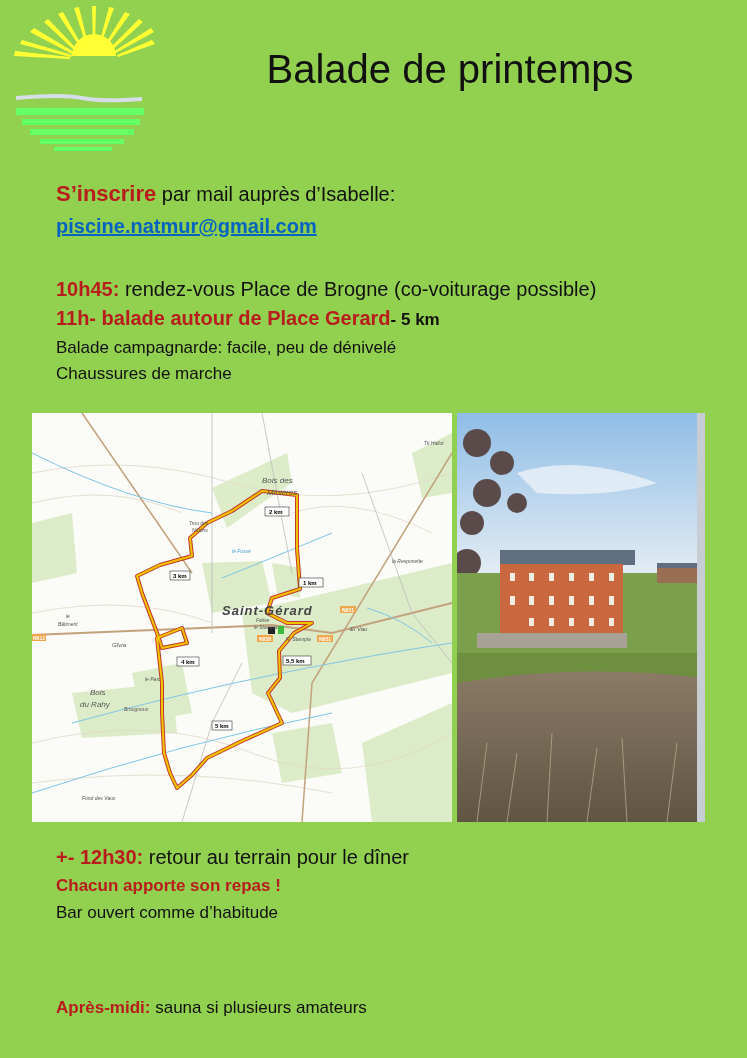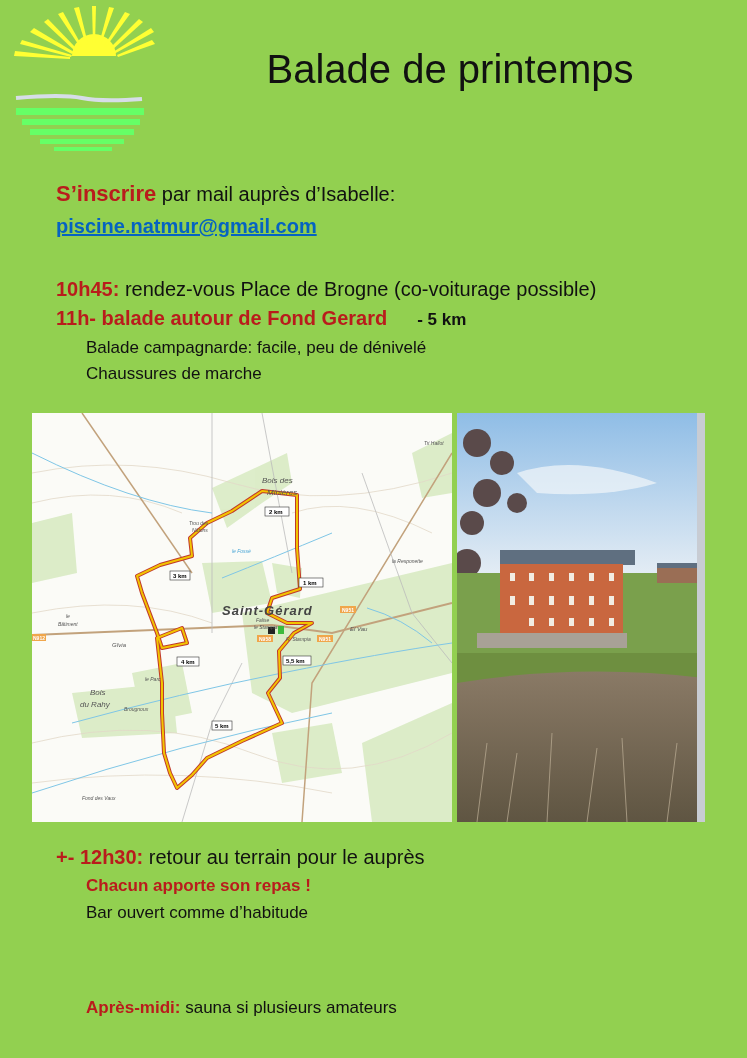--- a/index.html
+++ b/index.html
@@ -18,21 +18,21 @@
   }
   .title {
     position: absolute; left: 260px; top: 48px; width: 380px;
     text-align: center; font-size: 40px; line-height: 42px; color: #111;
   }
   .title div { white-space: nowrap; }
   .line { position: absolute; left: 56px; white-space: nowrap; }
   .red { color: #b91c1c; font-weight: bold; }
   .big { font-size: 22px; }
   .med { font-size: 20px; }
-  .sm { font-size: 17px; padding-left: 30px; }
+  .sm { font-size: 17px; }
   .link { color: #0563c1; text-decoration: underline; font-weight: bold; font-size: 20px; }
   .map { position: absolute; left: 32px; top: 413px; width: 420px; height: 409px; background: #fbfbf7; overflow: hidden; }
   .photo { position: absolute; left: 457px; top: 413px; width: 247px; height: 409px; overflow: hidden; }
   .photo-strip { position: absolute; left: 697px; top: 413px; width: 8px; height: 409px; background: #c8ccd3; }
 </style>
 </head>
 <body>
 
 <div class="logo">
   <svg width="155" height="146" viewBox="0 0 155 146">
@@ -70,21 +70,21 @@
   <span class="red big">S’inscrire</span><span class="med"> par mail auprès d’Isabelle:</span>
 </div>
 <div class="line" style="top:215px;">
   <a class="link">piscine.natmur@gmail.com</a>
 </div>
 
 <div class="line med" style="top:278px;">
   <span class="red">10h45:</span><span> rendez-vous Place de Brogne (co-voiturage possible)</span>
 </div>
 <div class="line" style="top:307px;">
-  <span class="red med">11h- balade autour de Fond Gerard</span><span class="sm" style="font-weight:bold;">- 5 km</span>
+  <span class="red med">11h- balade autour de Place Gerard</span><span class="sm" style="font-weight:bold;">- 5 km</span>
 </div>
 <div class="line sm" style="top:338px;">Balade campagnarde: facile, peu de dénivelé</div>
 <div class="line sm" style="top:364px;">Chaussures de marche</div>
 
 <div class="map">
   <svg width="420" height="409" viewBox="0 0 420 409">
     <rect width="420" height="409" fill="#fbfbf7"></rect>
 
     <g fill="#d9ebc4" opacity="0.9">
       <path d="M180 75 L255 40 L260 70 L230 90 L195 115 Z"></path>
@@ -240,19 +240,19 @@
       <line x1="90" y1="409" x2="95" y2="320"></line>
         <line x1="130" y1="409" x2="140" y2="335"></line>
       <line x1="170" y1="409" x2="165" y2="325"></line>
         <line x1="210" y1="409" x2="220" y2="330"></line>
     </g>
   </svg>
 </div>
 <div class="photo-strip"></div>
 
 <div class="line med" style="top:846px;">
-  <span class="red">+- 12h30:</span><span> retour au terrain pour le auprès</span>
+  <span class="red">+- 12h30:</span><span> retour au terrain pour le dîner</span>
 </div>
 <div class="line red sm" style="top:876px;">Chacun apporte son repas !</div>
 <div class="line sm" style="top:903px;">Bar ouvert comme d’habitude</div>
 <div class="line sm" style="top:961px;margin-top:37px;">
   <span class="red">Après-midi:</span><span> sauna si plusieurs amateurs</span>
 </div>
 
 </body></html>

